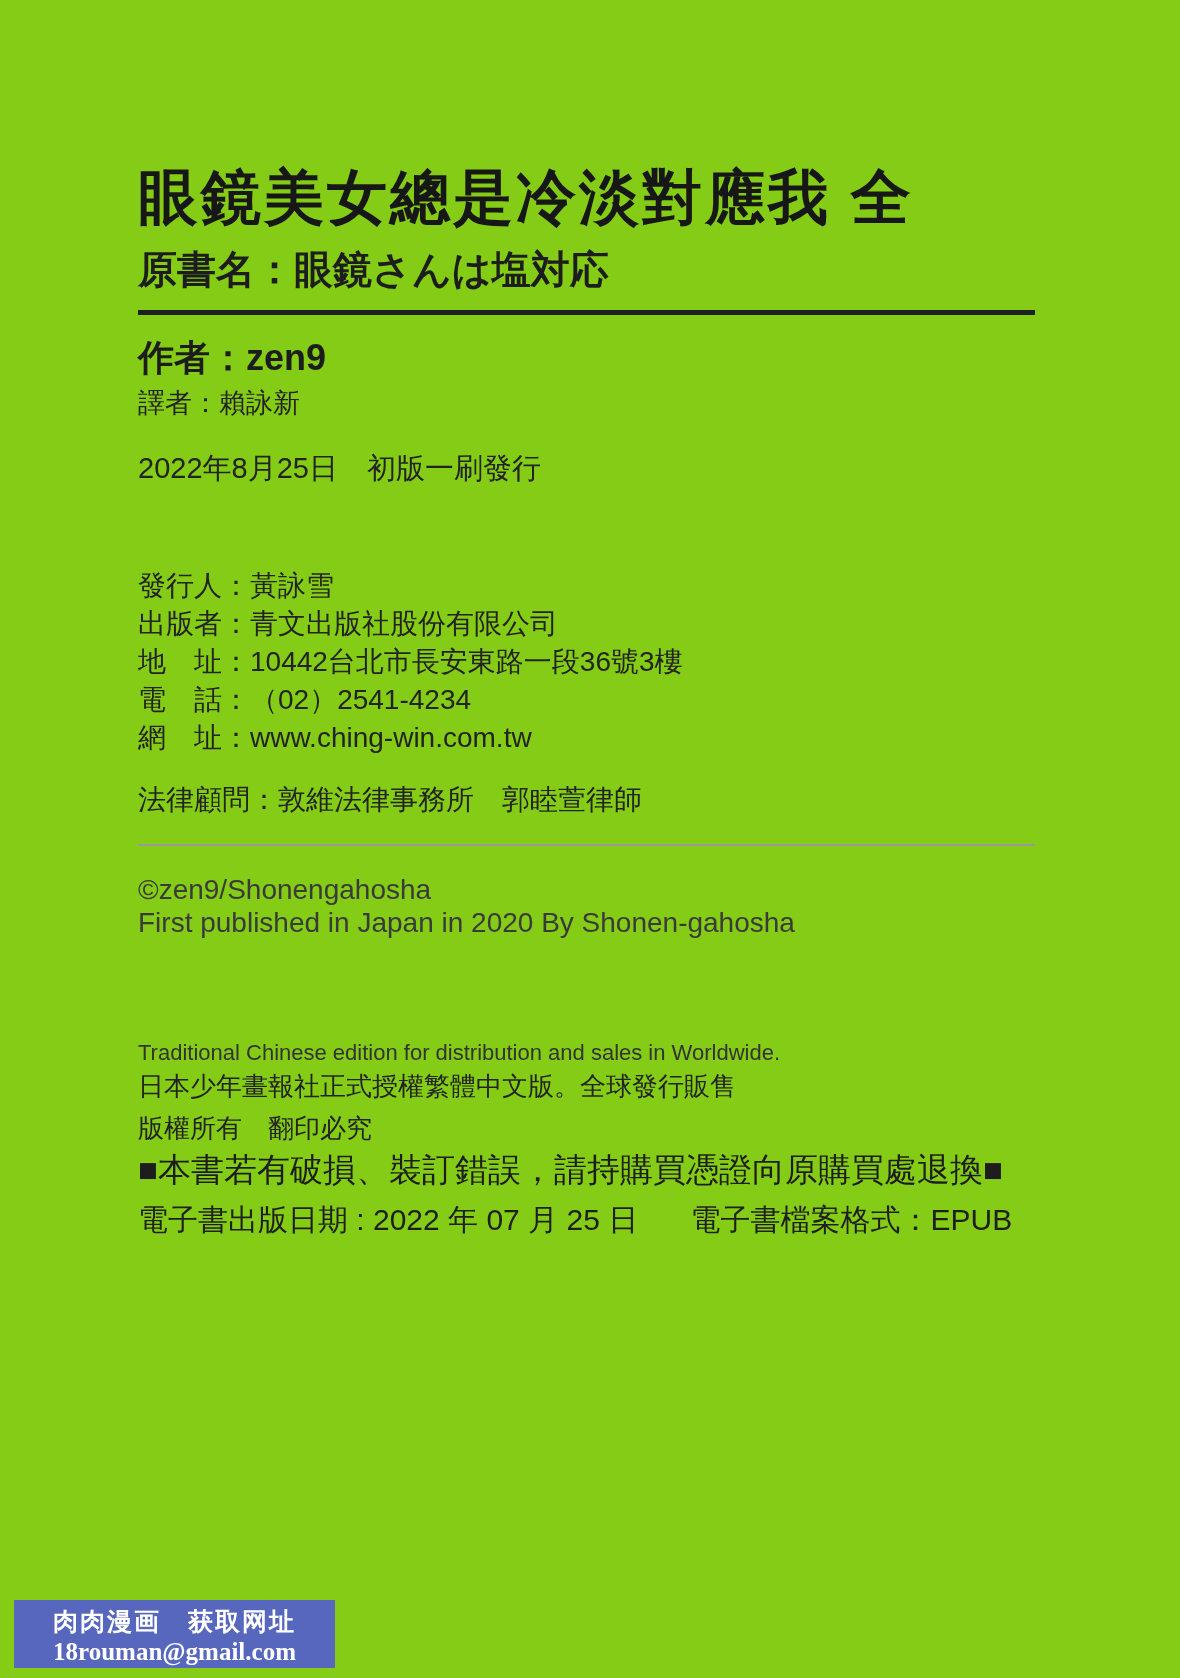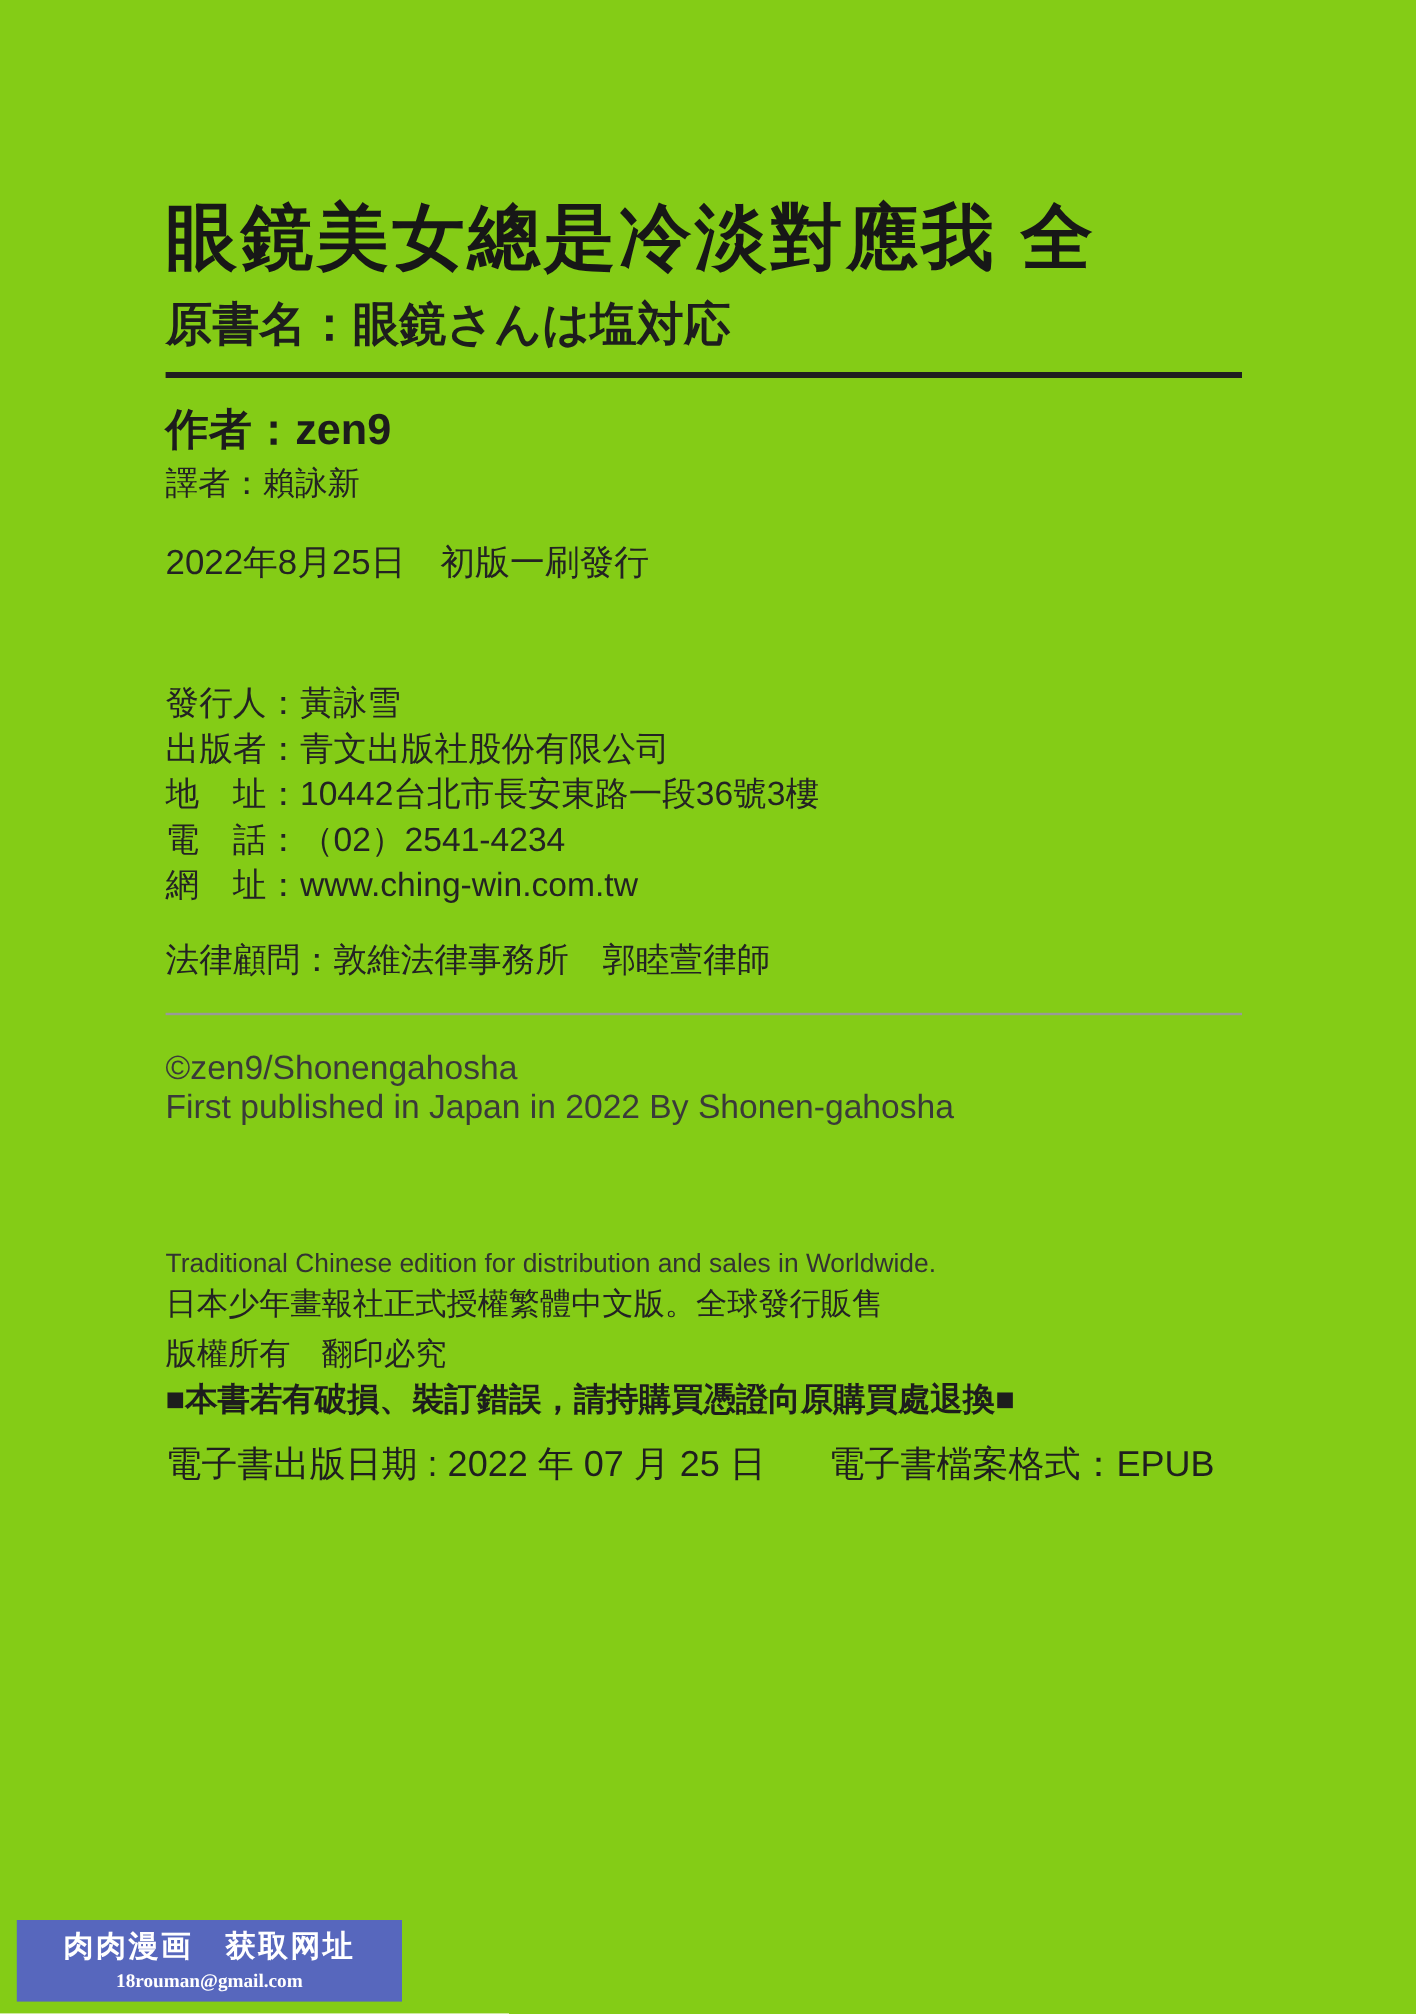--- a/index.html
+++ b/index.html
@@ -28,33 +28,33 @@
   .pub-block p  { margin:0; white-space:nowrap; }
 
   .legal-line   { top:781px; font-size:28px; }
 
   .en-block     { top:873px; font-size:28px; line-height:33px; color:#3a3a3a; }
   .en-block p   { margin:0; white-space:nowrap; }
 
   .dist-en      { top:1040px; font-size:22px; color:#333333; }
   .dist-zh      { top:1069px; font-size:26px; }
   .rights-line  { top:1111px; font-size:26px; }
-  .damage-line  { top:1148px; font-size:27px; color:#1d1d1d;font-weight:bold; }
+  .damage-line  { top:1148px; font-size:33px; color:#1d1d1d; }
 
   .ebook-line   { top:1200px; font-size:30px; color:#1f1f1f; }
   .ebook-format { margin-left:44px; }
 
   .watermark {
     position:absolute; left:14px; top:1600px;
     width:321px; height:68px;
     background:#5767bd;
     color:#ffffff; text-align:center;
   }
   .wm-site  { font-size:25px; font-weight:800; letter-spacing:2px; margin-top:5px; }
-  .wm-email { font-family:"Liberation Serif","DejaVu Serif",serif; font-weight:700; font-size:16px; line-height:27px; }
+  .wm-email { font-family:"Liberation Serif","DejaVu Serif",serif; font-weight:700; font-size:25px; line-height:27px; }
 </style>
 </head>
 <body>
 
 <div class="page">
 
   <h1 class="abs book-title">眼鏡美女總是冷淡對應我 全</h1>
   <p class="abs orig-title">原書名：眼鏡さんは塩対応</p>
 
   <hr class="rule rule-thick">
@@ -70,21 +70,21 @@
     <p>電　話：（02）2541-4234</p>
     <p>網　址：www.ching-win.com.tw</p>
   </div>
 
   <p class="abs legal-line">法律顧問：敦維法律事務所　郭睦萱律師</p>
 
   <hr class="rule rule-thin">
 
   <div class="abs en-block">
     <p>©zen9/Shonengahosha</p>
-    <p>First published in Japan in 2022 By Shonen-gahosha</p>
+    <p>First published in Japan in 2020 By Shonen-gahosha</p>
   </div>
 
   <p class="abs dist-en">Traditional Chinese edition for distribution and sales in Worldwide.</p>
   <p class="abs dist-zh">日本少年畫報社正式授權繁體中文版。全球發行販售</p>
   <p class="abs rights-line">版權所有　翻印必究</p>
   <p class="abs damage-line">■本書若有破損、裝訂錯誤，請持購買憑證向原購買處退換■</p>
 
   <p class="abs ebook-line">
     <span>電子書出版日期 : 2022 年 07 月 25 日</span>
     <span class="ebook-format">電子書檔案格式：EPUB</span>

